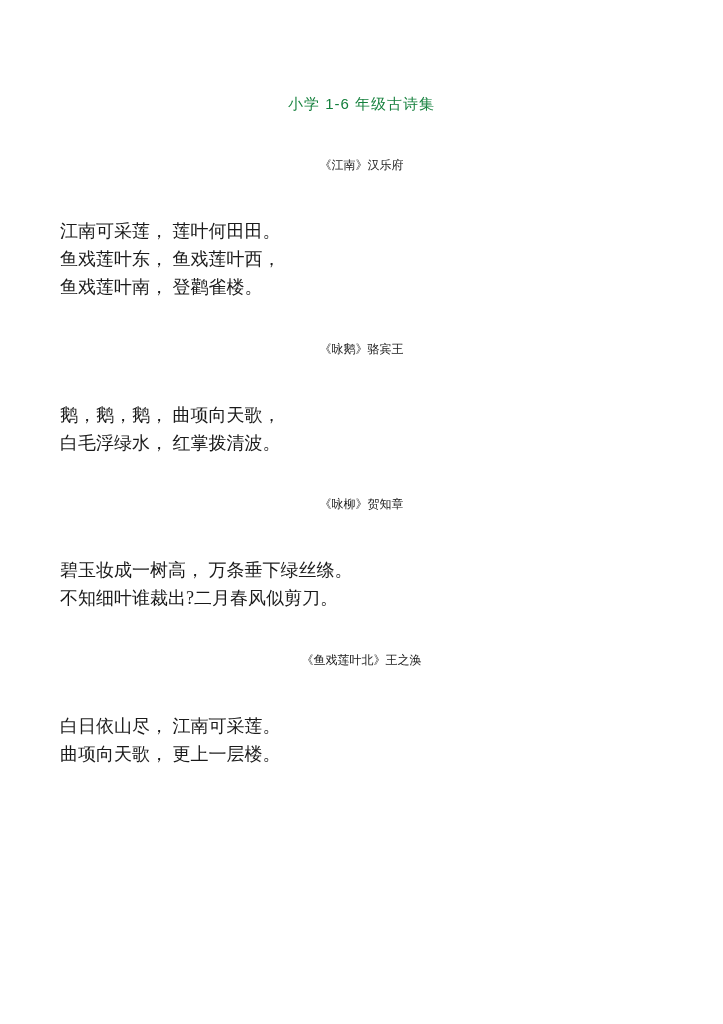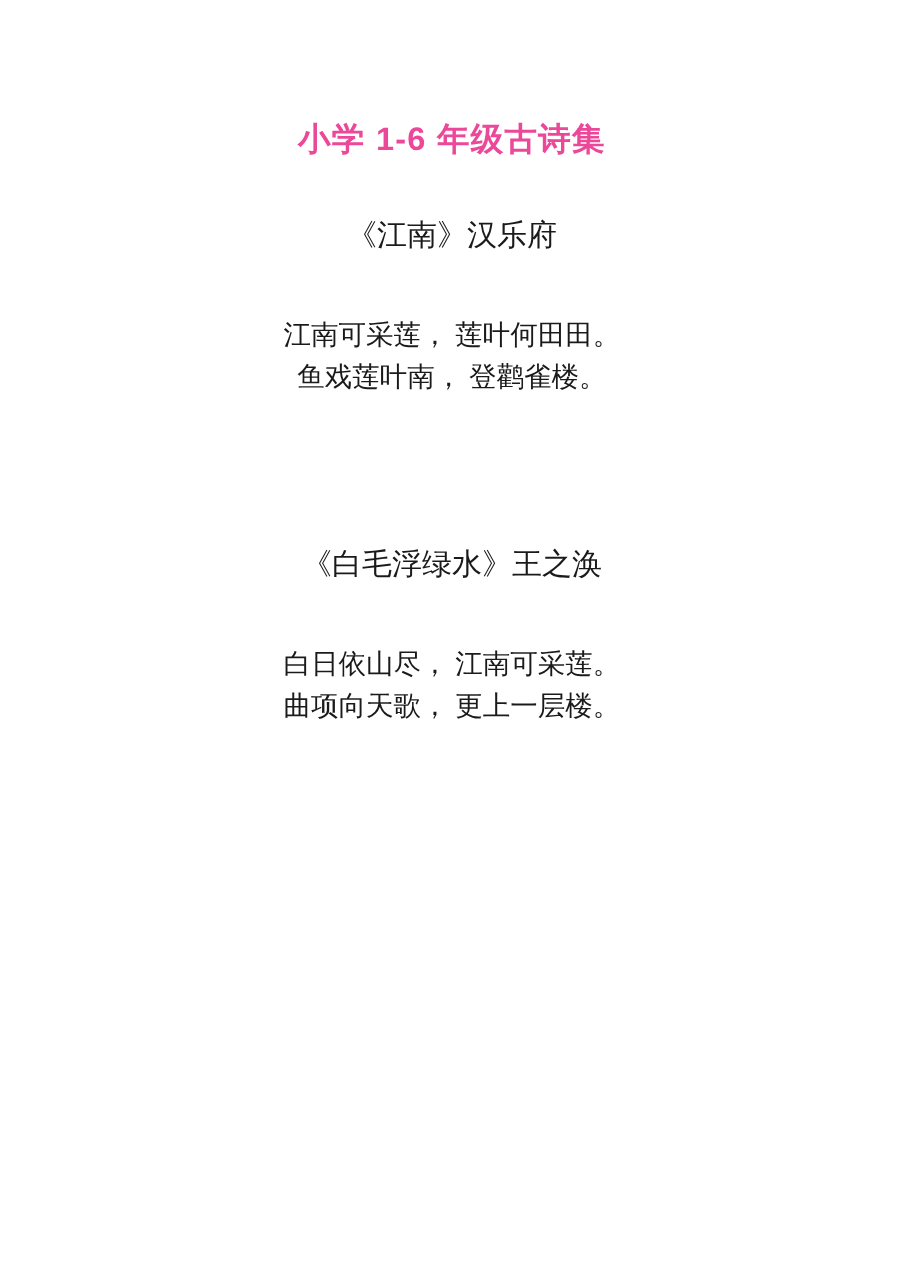--- a/index.html
+++ b/index.html
@@ -17,40 +17,40 @@
   .page {
     width: 723px;
     height: 1024px;
     box-sizing: border-box;
     padding: 0 60px;
     position: relative;
     background: #ffffff;
   }
   .doc-title {
     text-align: center;
-    font-size: 26px;
+    font-size: 15px;
     letter-spacing: 1px;
     margin-top: 93px;
     line-height: 1.4;
     font-family: "Liberation Sans", "DejaVu Sans", sans-serif;
-    font-weight: bold;
-    color: #ec4899;
+    font-weight: normal;
+    color: #15803d;
   }
   .poem {
     margin-top: 0;
   }
   .poem-heading {
     text-align: center;
-    font-size: 24px;
+    font-size: 12px;
     line-height: 1.5;
     color: #1a1a1a;
   }
   .poem-line {
-    text-align: center;
-    font-size: 22px;
+    text-align: left;
+    font-size: 18px;
     line-height: 1.55;
     color: #1a1a1a;
     white-space: pre;
   }
   .sp-1 { height: 44px; }
   .sp-2 { height: 38px; }
   .sp-title-gap { height: 42px; }
 </style>
 </head>
 <body>
@@ -58,31 +58,44 @@
 <div class="page">
 
   <div class="doc-title">小学 1-6 年级古诗集</div>
 
   <div class="sp-title-gap"></div>
 
   <div class="poem">
     <div class="poem-heading">《江南》汉乐府</div>
     <div class="sp-1"></div>
     <div class="poem-line">江南可采莲， 莲叶何田田。</div>
+    <div class="poem-line">鱼戏莲叶东， 鱼戏莲叶西，</div>
     <div class="poem-line">鱼戏莲叶南， 登鹳雀楼。</div>
   </div>
 
   <div class="sp-2"></div>
 
-
-  <div class="sp-2"></div>
-
+  <div class="poem">
+    <div class="poem-heading">《咏鹅》骆宾王</div>
+    <div class="sp-1"></div>
+    <div class="poem-line">鹅，鹅，鹅， 曲项向天歌，</div>
+    <div class="poem-line">白毛浮绿水， 红掌拨清波。</div>
+  </div>
 
   <div class="sp-2"></div>
 
   <div class="poem">
-    <div class="poem-heading">《白毛浮绿水》王之涣</div>
+    <div class="poem-heading">《咏柳》贺知章</div>
+    <div class="sp-1"></div>
+    <div class="poem-line">碧玉妆成一树高， 万条垂下绿丝绦。</div>
+    <div class="poem-line">不知细叶谁裁出?二月春风似剪刀。</div>
+  </div>
+
+  <div class="sp-2"></div>
+
+  <div class="poem">
+    <div class="poem-heading">《鱼戏莲叶北》王之涣</div>
     <div class="sp-1"></div>
     <div class="poem-line">白日依山尽， 江南可采莲。</div>
     <div class="poem-line">曲项向天歌， 更上一层楼。</div>
   </div>
 
 </div>
 
 </body></html>

